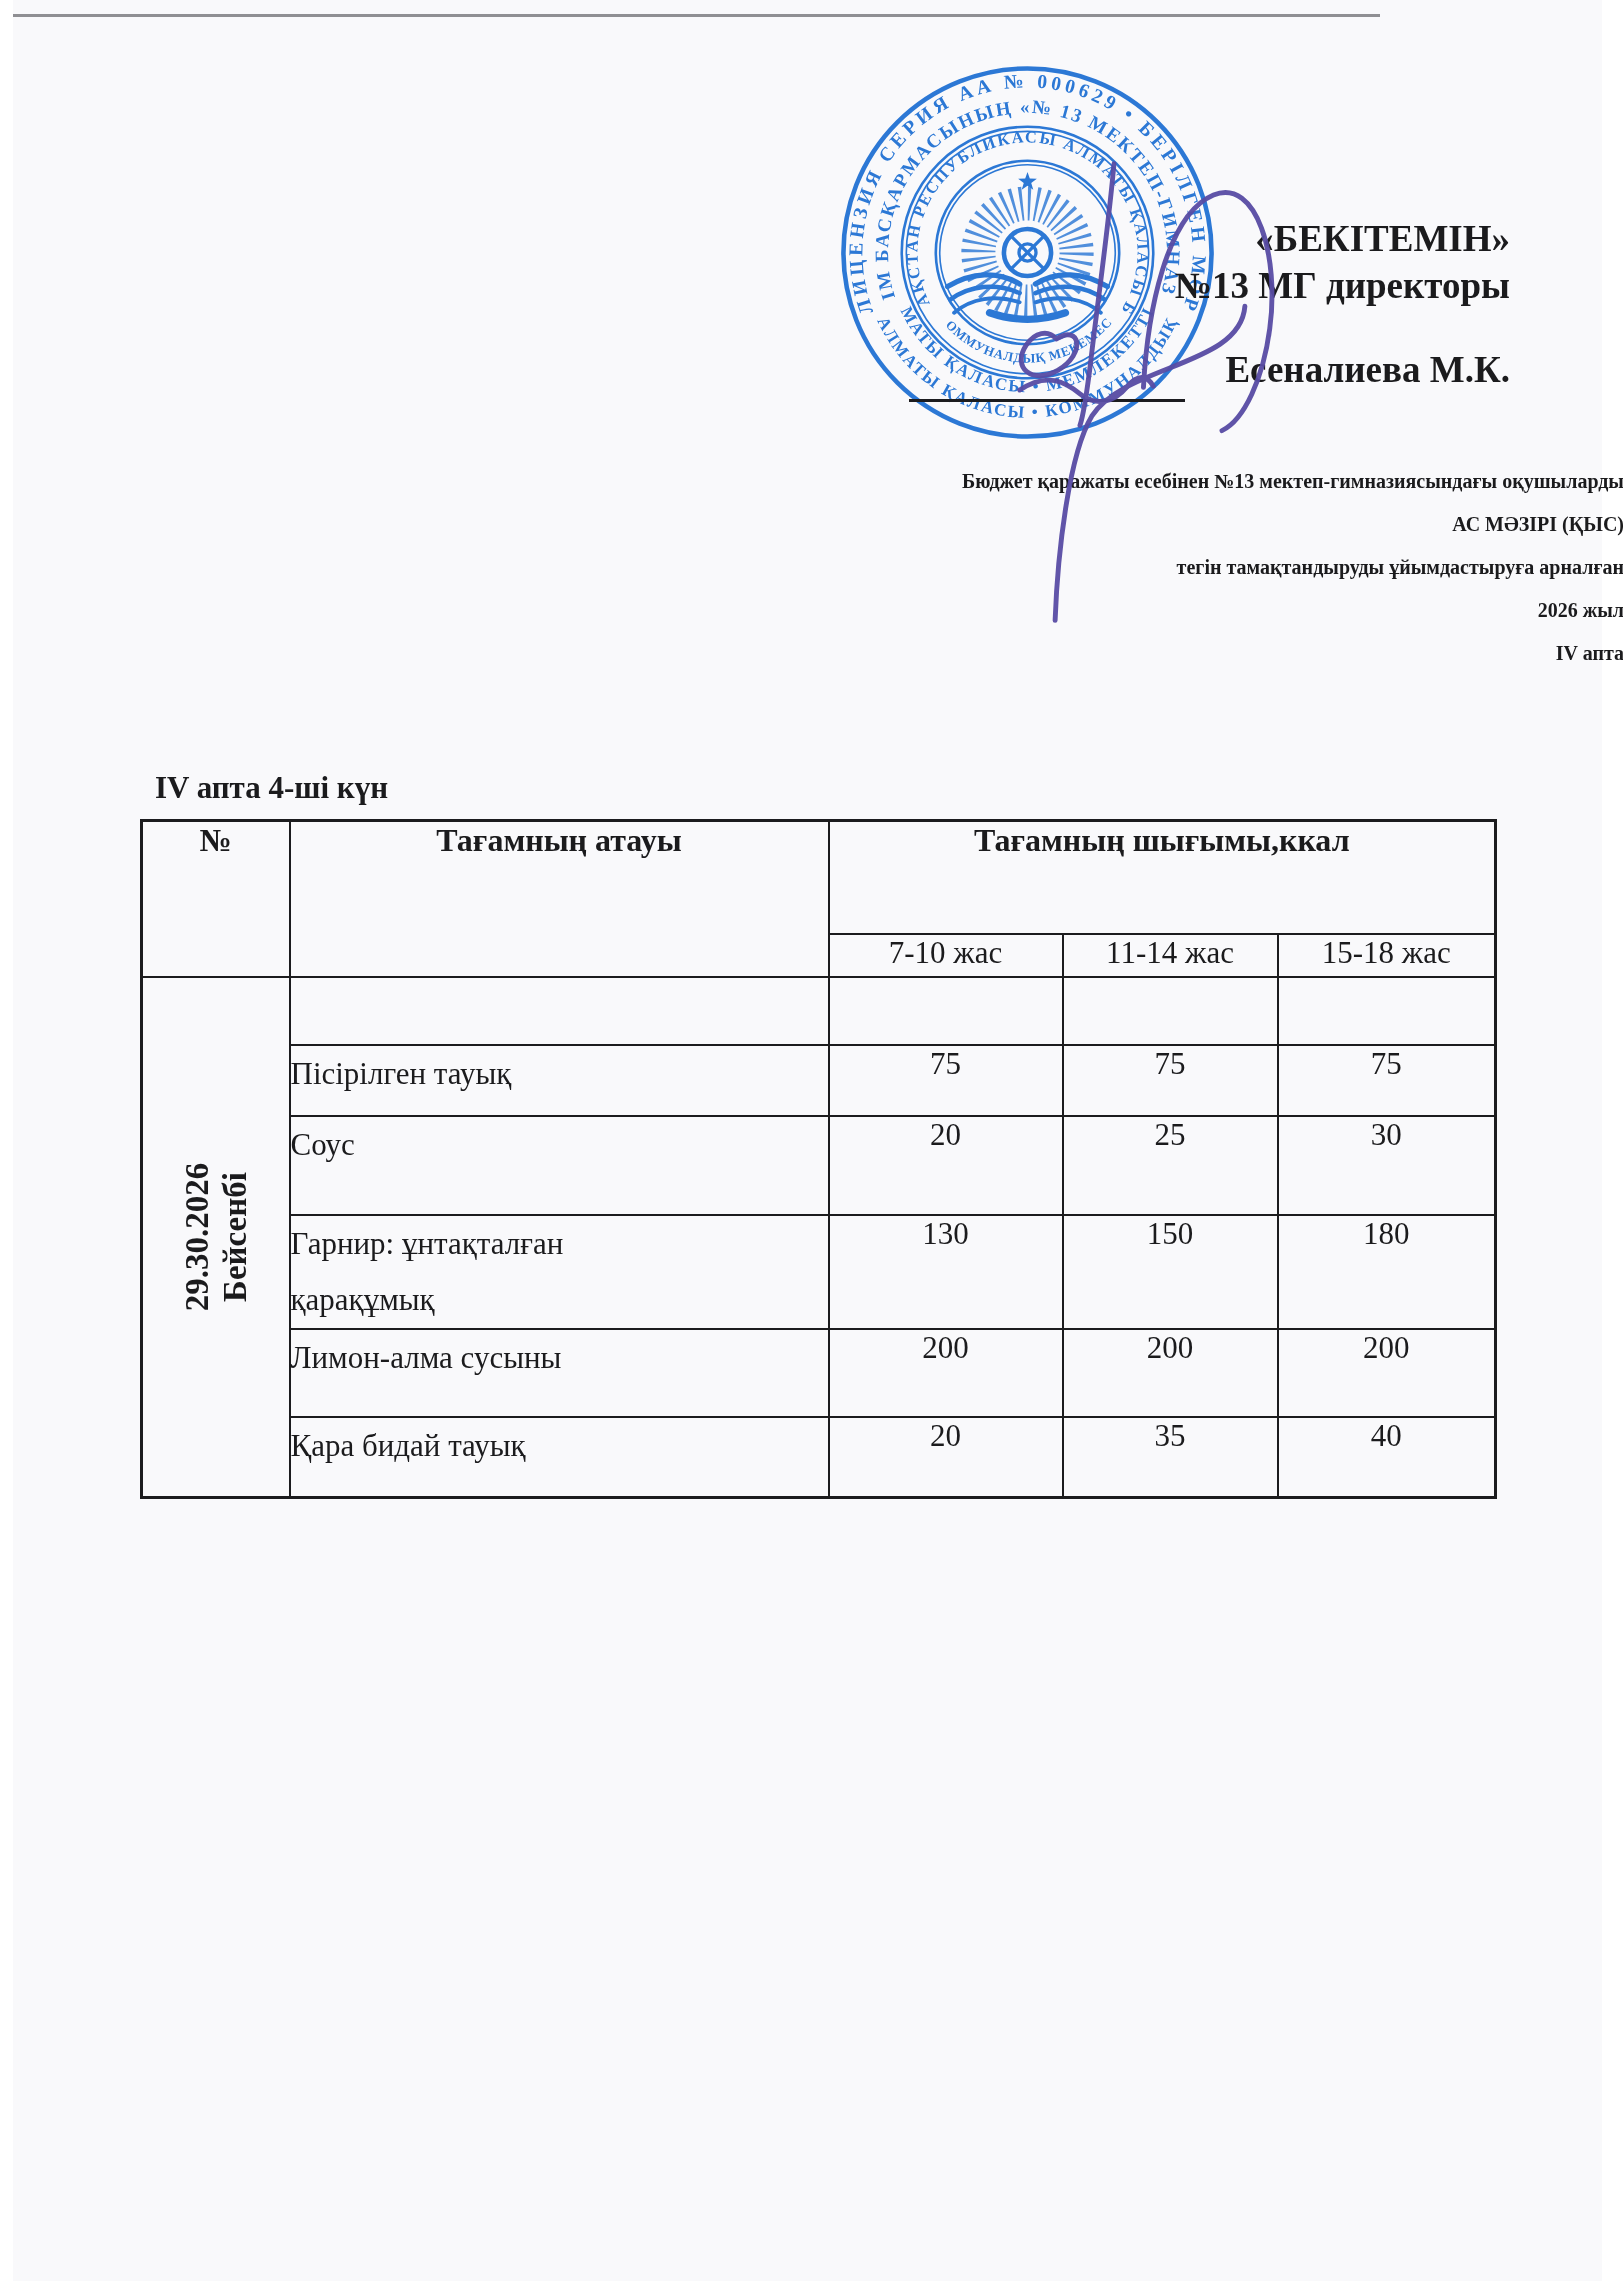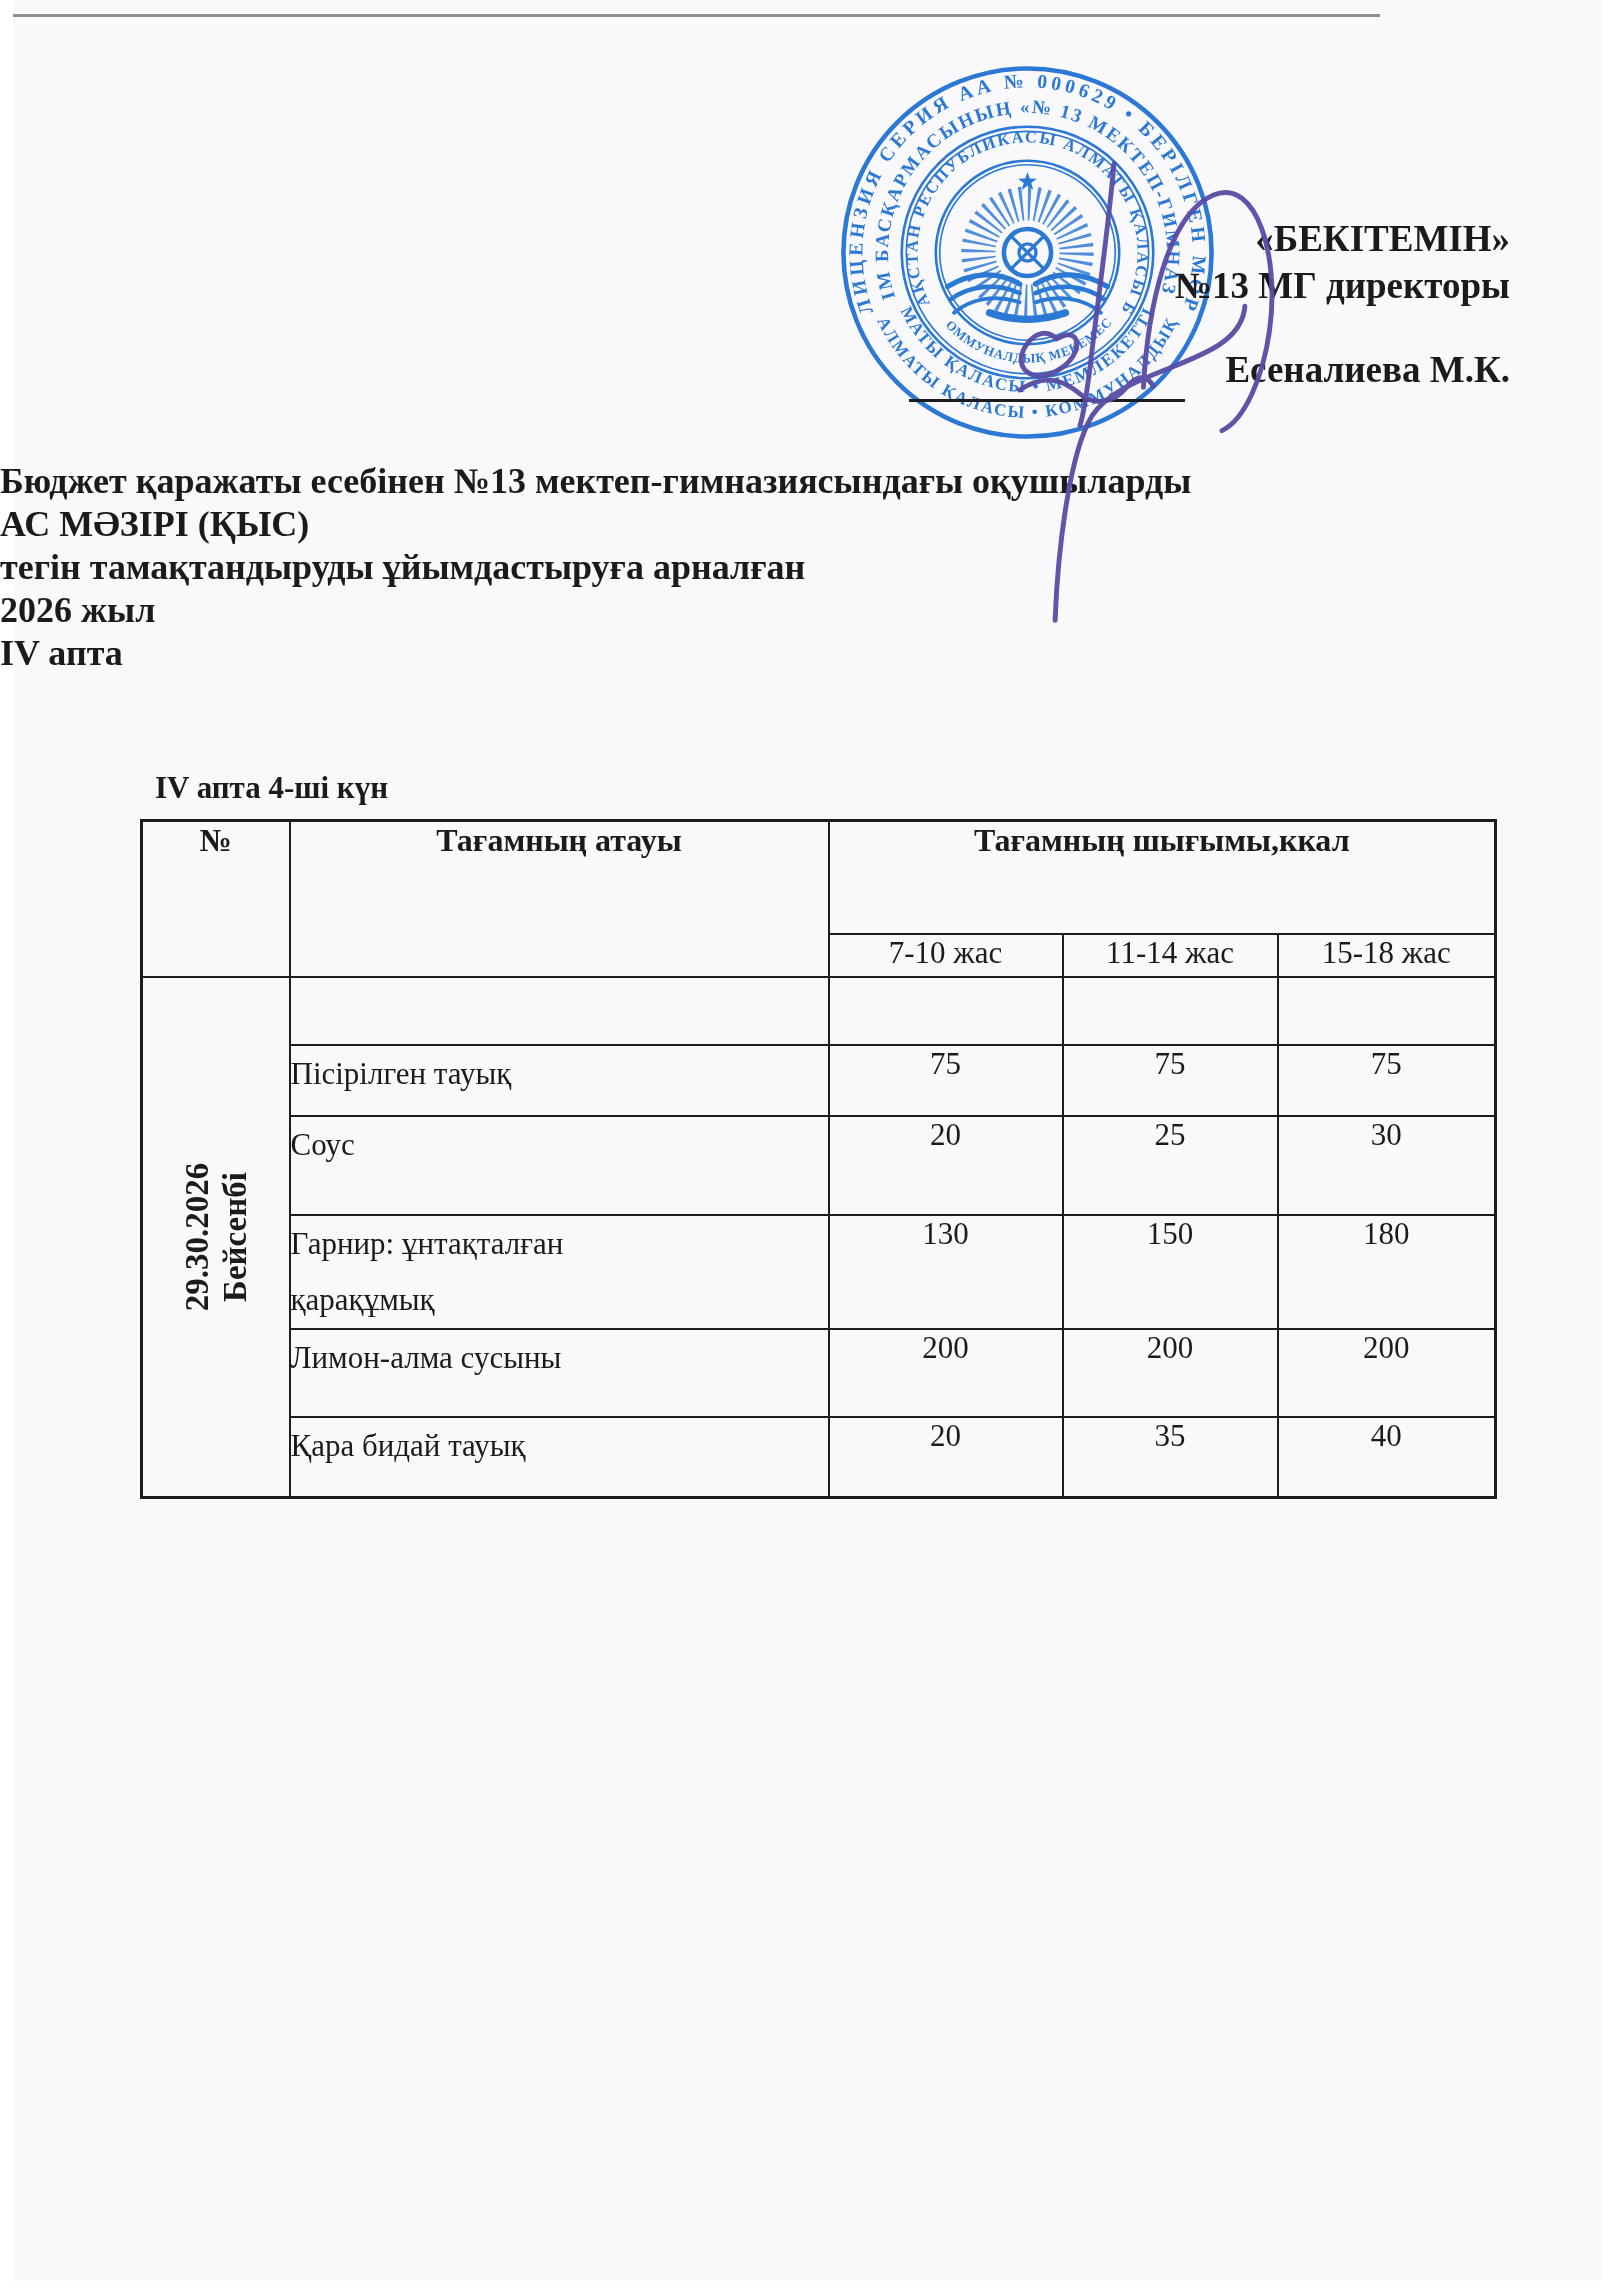--- a/index.html
+++ b/index.html
@@ -30,21 +30,21 @@
   }
   .approval .l3{margin-top:37px;}
   .sig-underline{position:absolute;left:909px;top:399px;width:276px;height:3.3px;background:#1c1c1f;z-index:3;}
 
   
   .signature-wrap{position:absolute;left:0;top:0;width:1624px;height:2295px;z-index:6;pointer-events:none;}
 
   
   .title-block{
     position:absolute;left:0;top:460px;width:1624px;z-index:5;
-    text-align:left;font-weight:bold;font-size:36px;line-height:43px;
+    text-align:right;font-weight:bold;font-size:20px;line-height:43px;
   }
   .title-block .tl{margin:0;}
 
   
   .section-label{position:absolute;left:155px;top:770px;font-weight:bold;font-size:31px;}
 
   
   table.menu{
     position:absolute;left:140px;top:819px;width:1353px;
     border-collapse:collapse;table-layout:fixed;

